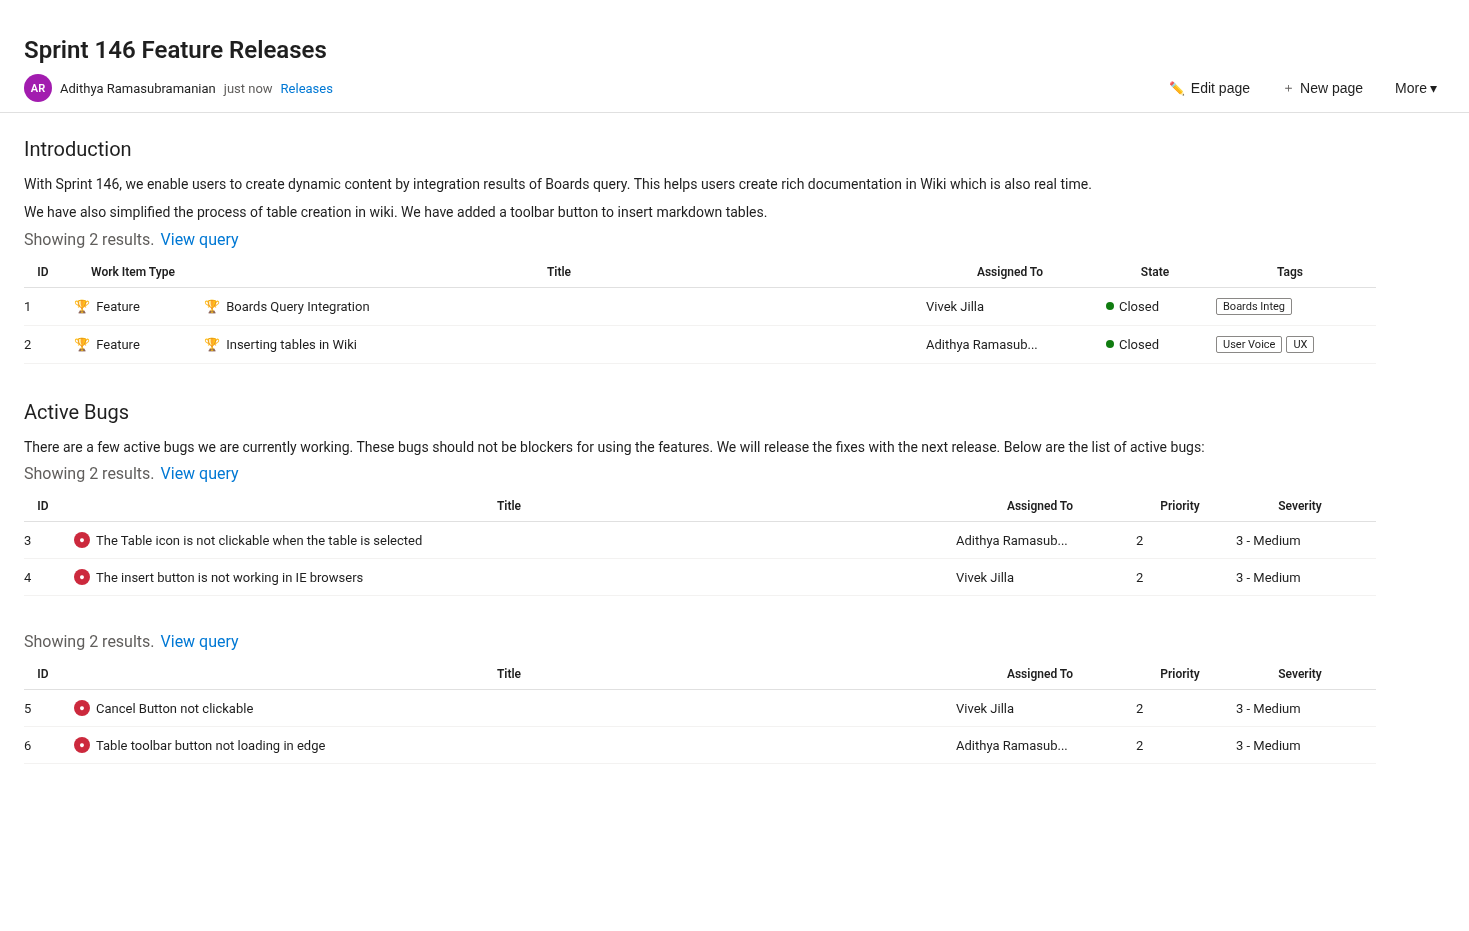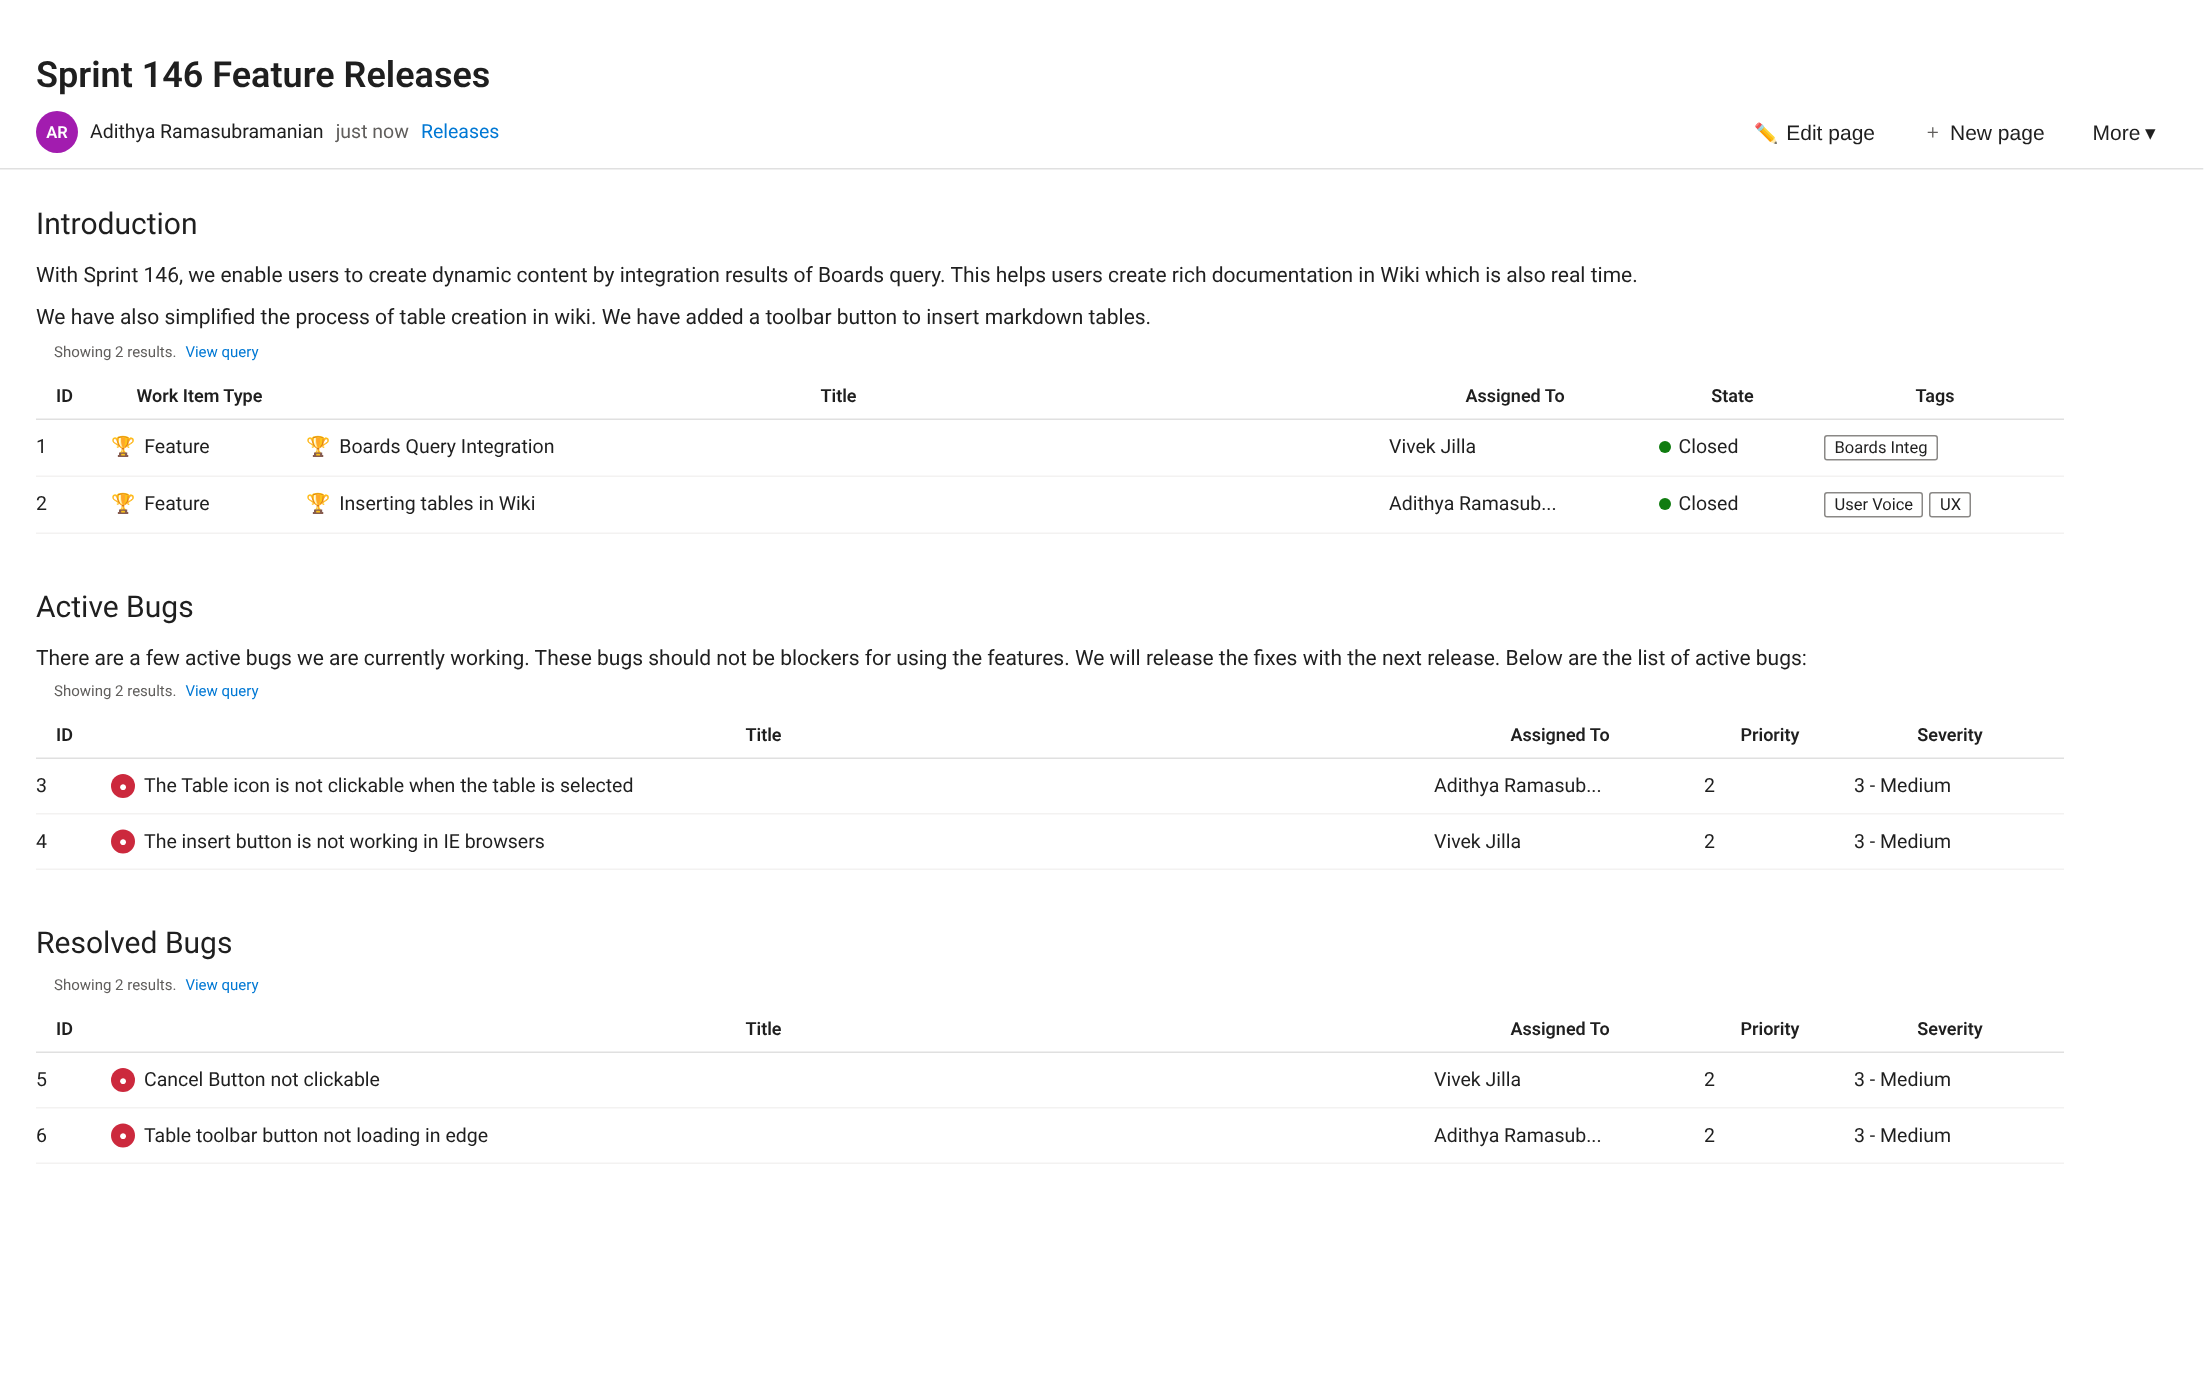--- a/index.html
+++ b/index.html
@@ -102,23 +102,22 @@
       font-size: 14px;
       color: #1f1f1f;
       line-height: 1.6;
       margin-bottom: 6px;
     }
     .results-bar {
       display: flex;
       align-items: center;
       gap: 6px;
       margin-bottom: 8px;
-      font-size: 10px;
+      font-size: 16px;
       color: #605e5c;
-      margin-left: 12px;
     }
     .view-query-link {
       color: #0078d4;
       text-decoration: none;
       cursor: pointer;
     }
 
     
     .data-table {
       width: 100%;
@@ -312,21 +311,20 @@
             </td>
             <td>Vivek Jilla</td>
             <td>2</td>
             <td>3 - Medium</td>
           </tr>
         </tbody>
     </table>
   </div>
 
   <div class="section">
-    <h2 class="section-title">Resolved Bugs</h2>
     <div class="results-bar">
       <span>Showing 2 results.</span>
       <a class="view-query-link">View query</a>
     </div>
 
     <table class="data-table">
       <thead>
         <tr>
           <th class="col-id">ID</th>
           <th class="col-title">Title</th>

